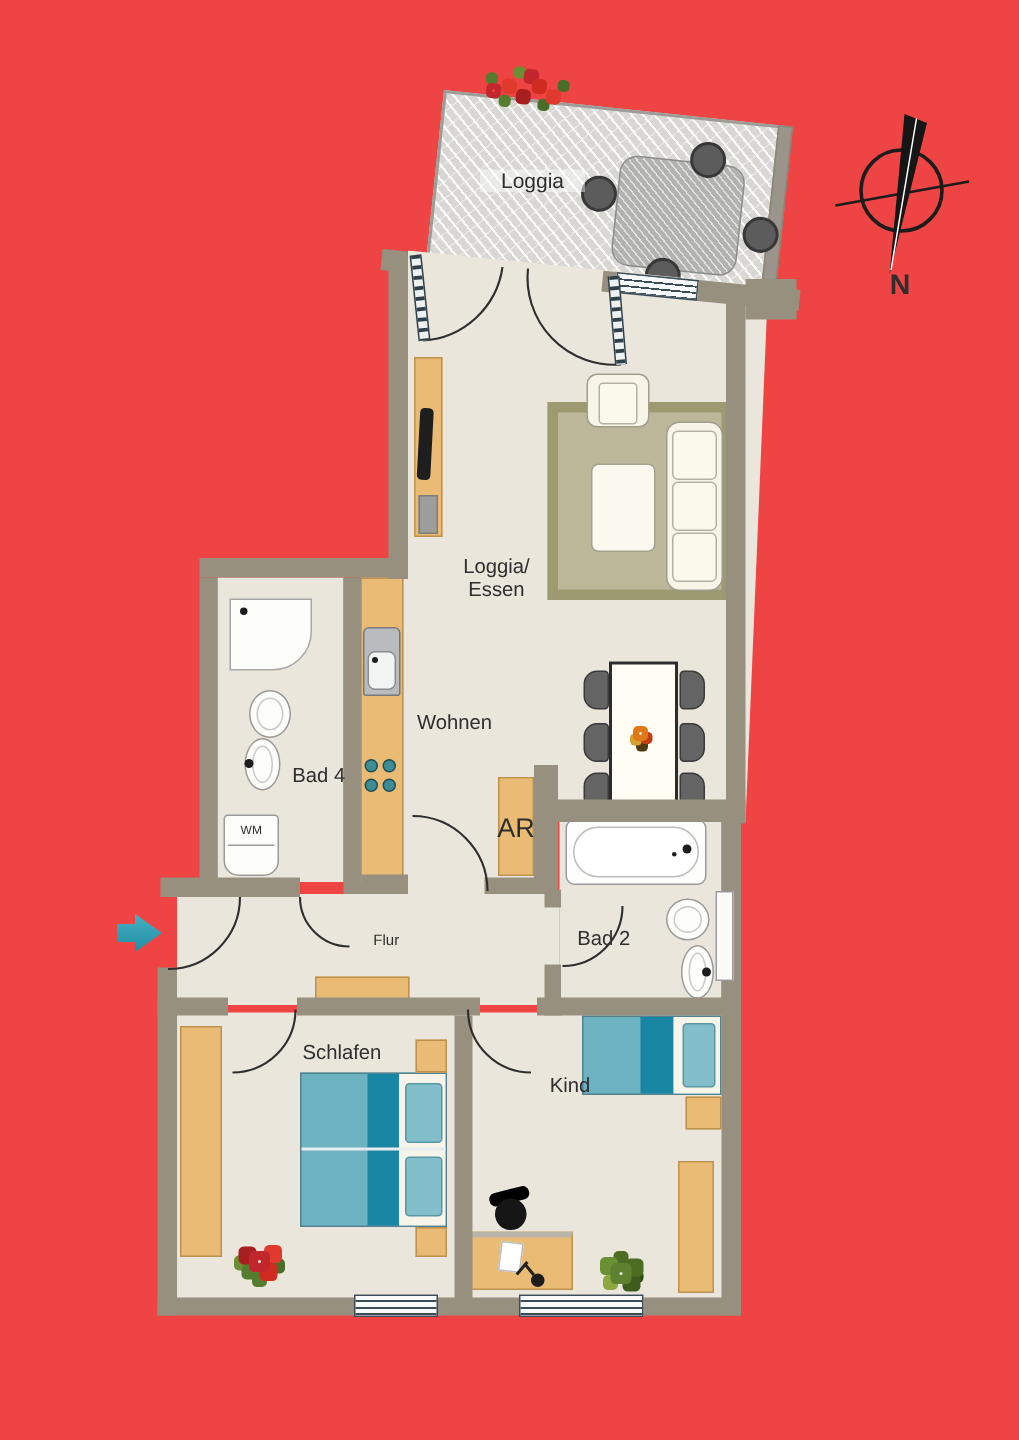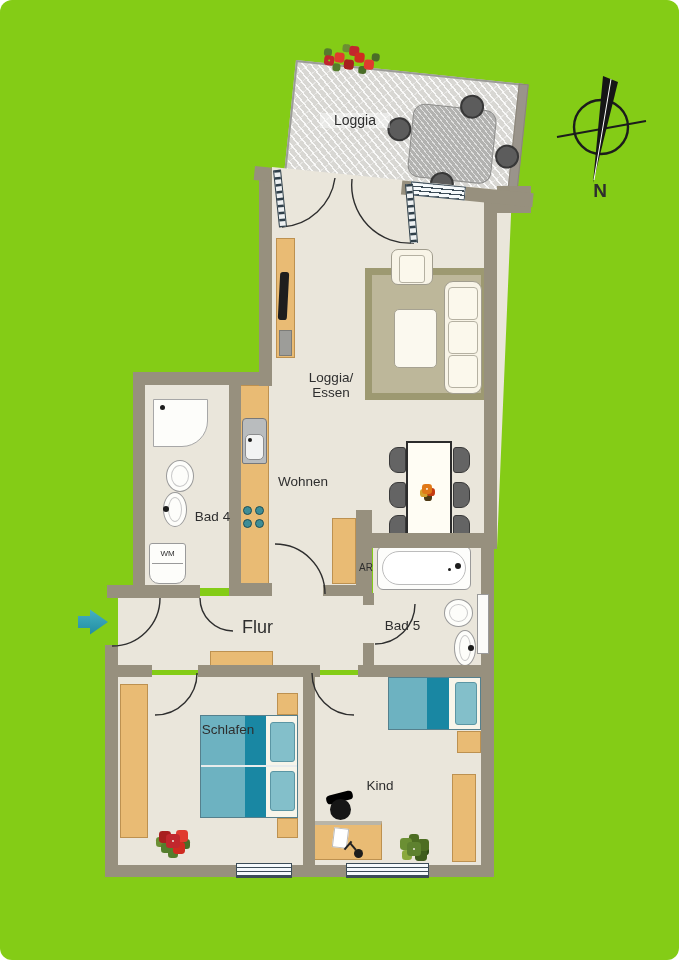--- a/index.html
+++ b/index.html
@@ -1,17 +1,17 @@
 <!DOCTYPE html>
 <html><head>
 <meta charset="utf-8">
 <style>
   html,body{margin:0;padding:0;background:#ffffff;}
-  #stage{position:relative;width:679px;height:960px;background:#84cc16;overflow:hidden;
-         font-family:"Liberation Sans", sans-serif;color:#2b2b2b;border-radius:12px;}
+  #stage{position:relative;width:679px;height:960px;background:#ef4444;overflow:hidden;
+         font-family:"Liberation Sans", sans-serif;color:#2b2b2b;}
   .abs{position:absolute;box-sizing:border-box;}
   .fl{background:#eae6db;}
   .w{background:#97907e;}
   .wood{background:#e9bb74;border:1px solid #bd9150;}
   .label{font-size:13px;color:#2e2e2e;text-align:center;white-space:pre-line;line-height:15px;z-index:8;}
   .white-box{background:#fdfdfa;border:1.5px solid #9a9a9a;}
   .oval{border-radius:50%;background:#fdfdfa;border:1.5px solid #9a9a9a;}
   .oval .inner{position:absolute;inset:4px;border-radius:50%;border:1px solid #c9c9c9;}
   .dot{position:absolute;background:#1d1d1d;border-radius:50%;}
   
@@ -211,19 +211,19 @@
     </g>
   </svg>
 
   <div class="abs" style="left:78px;top:607px;width:30px;height:30px;z-index:6;background:linear-gradient(180deg,#49b4c6,#1e8aa0);
        clip-path:polygon(0% 30%,40% 30%,40% 8%,100% 50%,40% 92%,40% 70%,0% 70%);"></div>
 
   <div class="abs label" style="left:290px;top:370px;width:82px;font-size:13.5px;">Loggia/
 Essen</div>
   <div class="abs label" style="left:263px;top:474px;width:80px;font-size:13.5px;">Wohnen</div>
   <div class="abs label" style="left:185px;top:509px;width:55px;font-size:13.5px;">Bad 4</div>
-  <div class="abs label" style="left:329px;top:560px;width:30px;font-size:10px;margin-left:22px;">AR</div>
-  <div class="abs label" style="left:375px;top:618px;width:55px;font-size:13.5px;">Bad 5</div>
-  <div class="abs label" style="left:230px;top:620px;width:55px;font-size:18px;">Flur</div>
-  <div class="abs label" style="left:195px;top:722px;width:66px;font-size:13.5px;">Schlafen</div>
-  <div class="abs label" style="left:355px;top:778px;width:50px;font-size:13.5px;">Kind</div>
+  <div class="abs label" style="left:329px;top:545px;width:30px;font-size:18px;">AR</div>
+  <div class="abs label" style="left:375px;top:618px;width:55px;font-size:13.5px;">Bad 2</div>
+  <div class="abs label" style="left:230px;top:620px;width:55px;font-size:10px;">Flur</div>
+  <div class="abs label" style="left:195px;top:694px;width:66px;font-size:13.5px;">Schlafen</div>
+  <div class="abs label" style="left:355px;top:716px;width:50px;font-size:13.5px;">Kind</div>
   <div class="abs label" style="left:588px;top:183px;width:24px;font-size:19px;font-weight:bold;">N</div>
 </div>
 
 </body></html>

